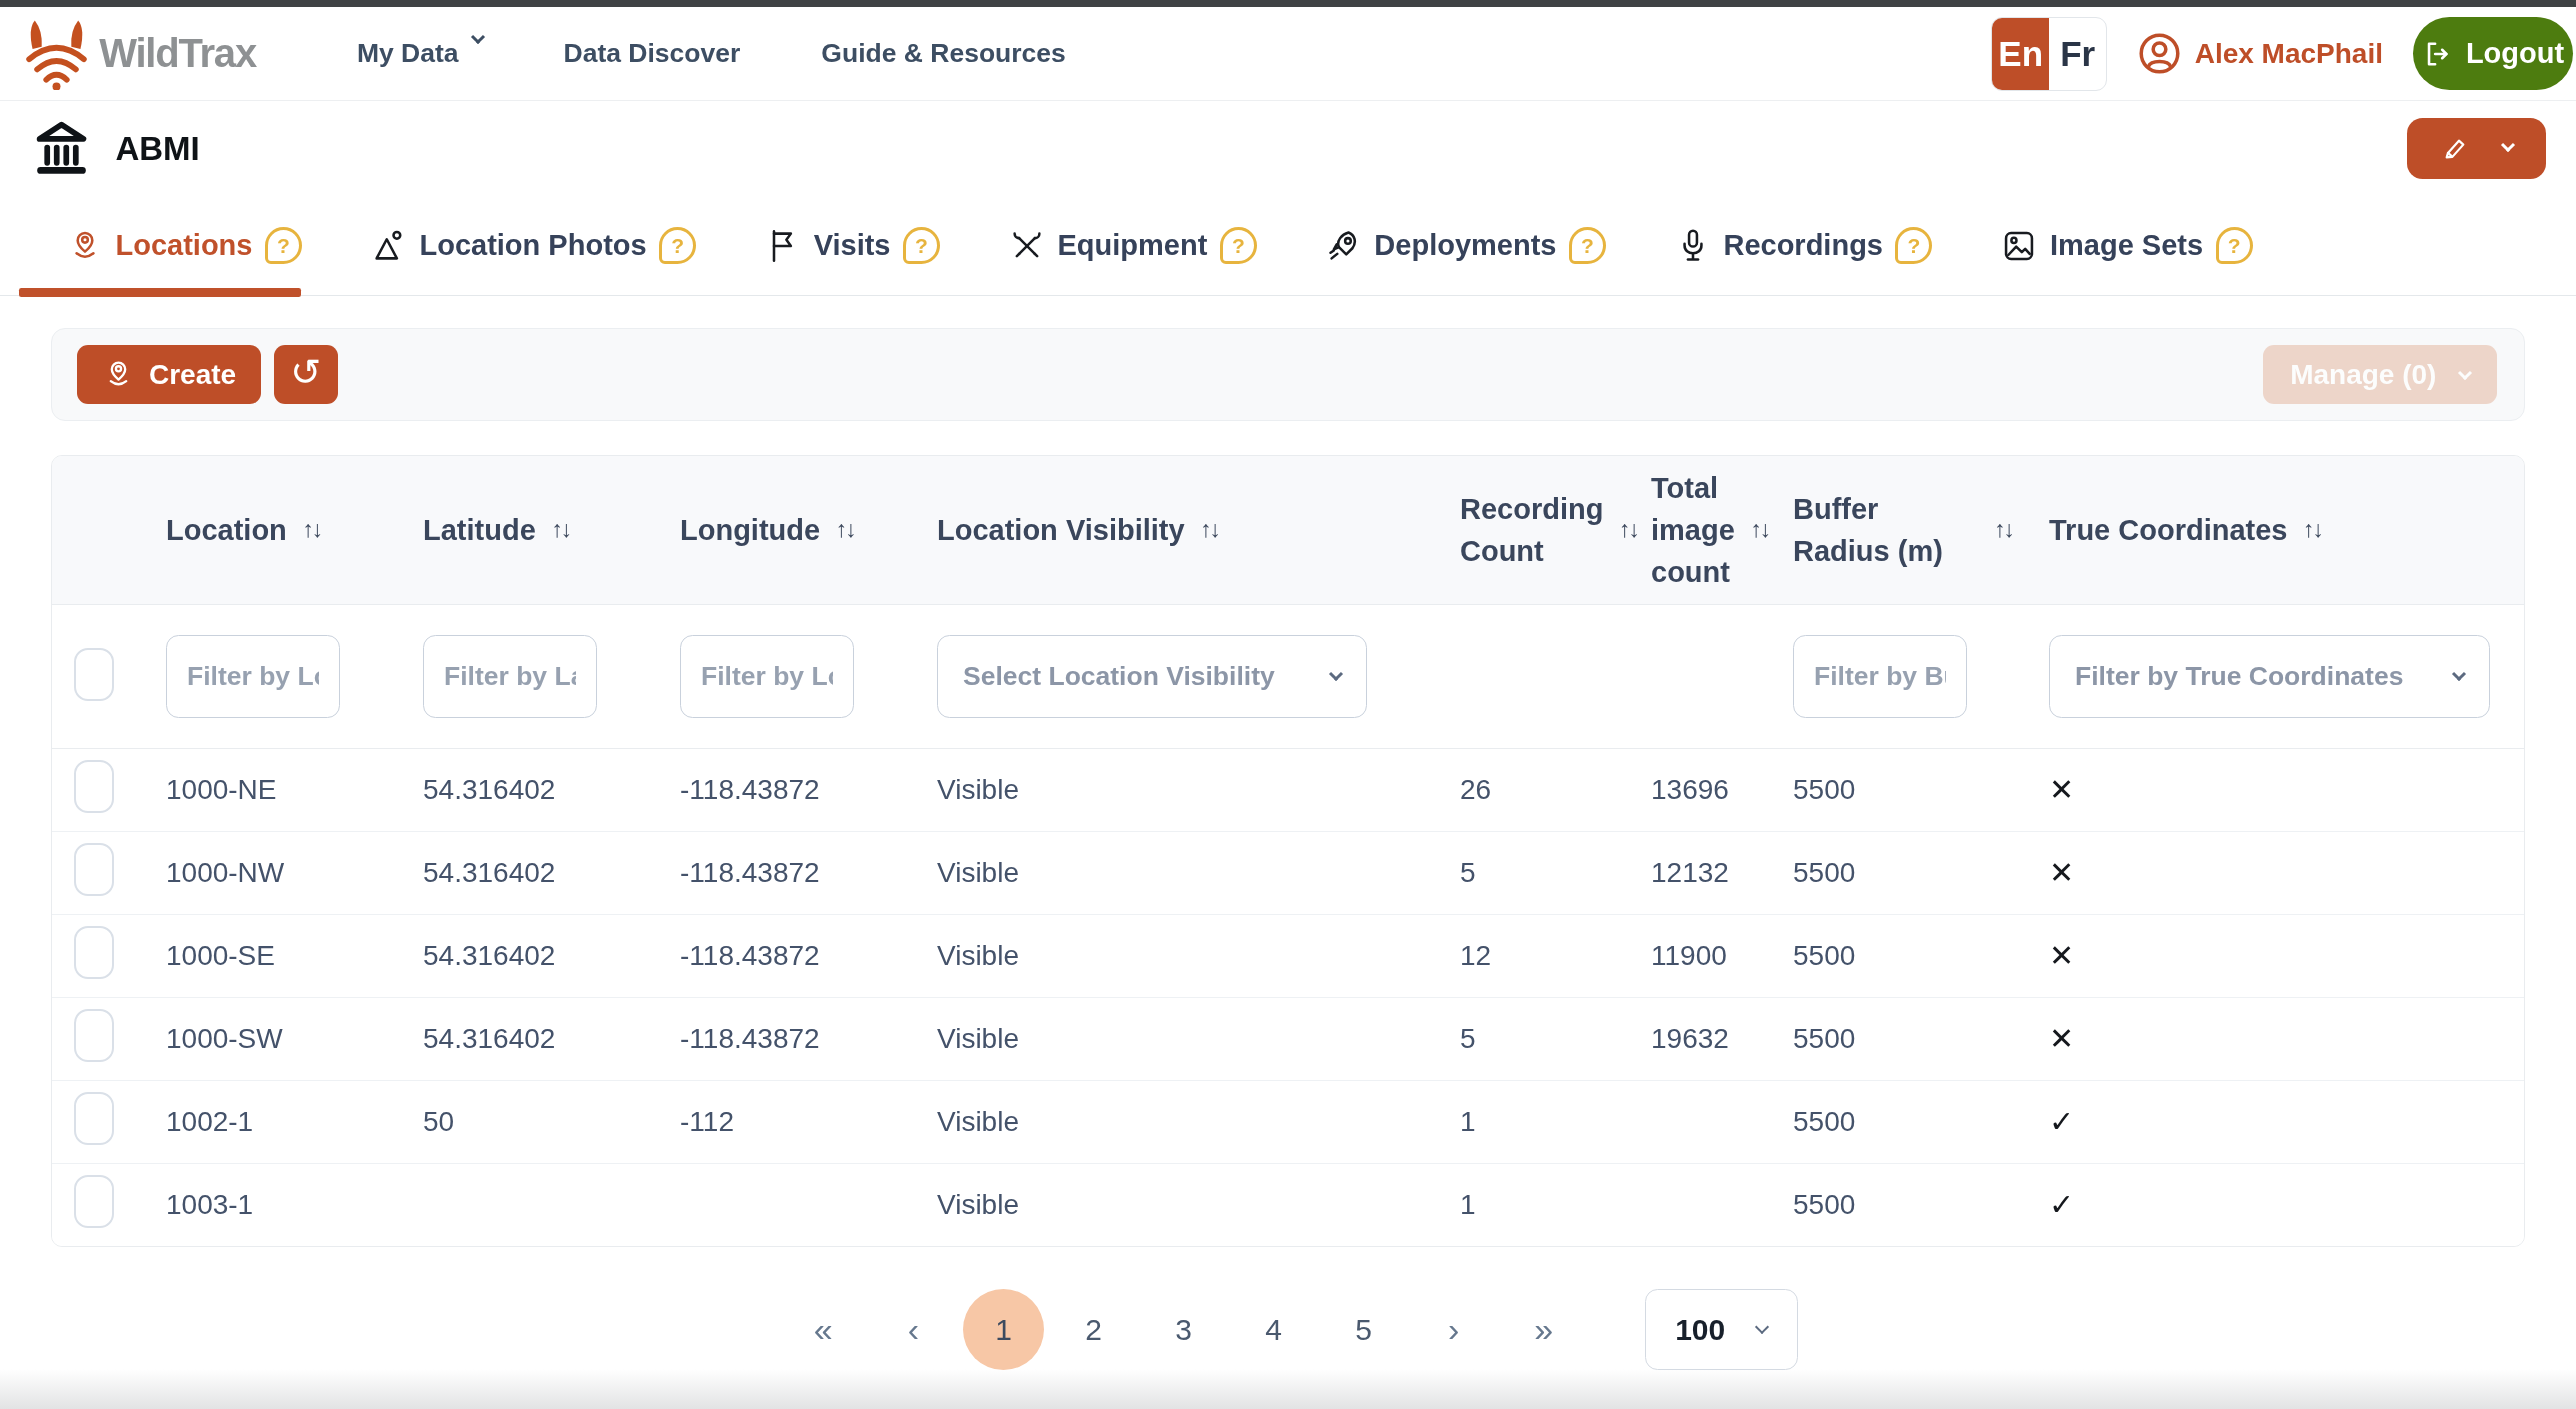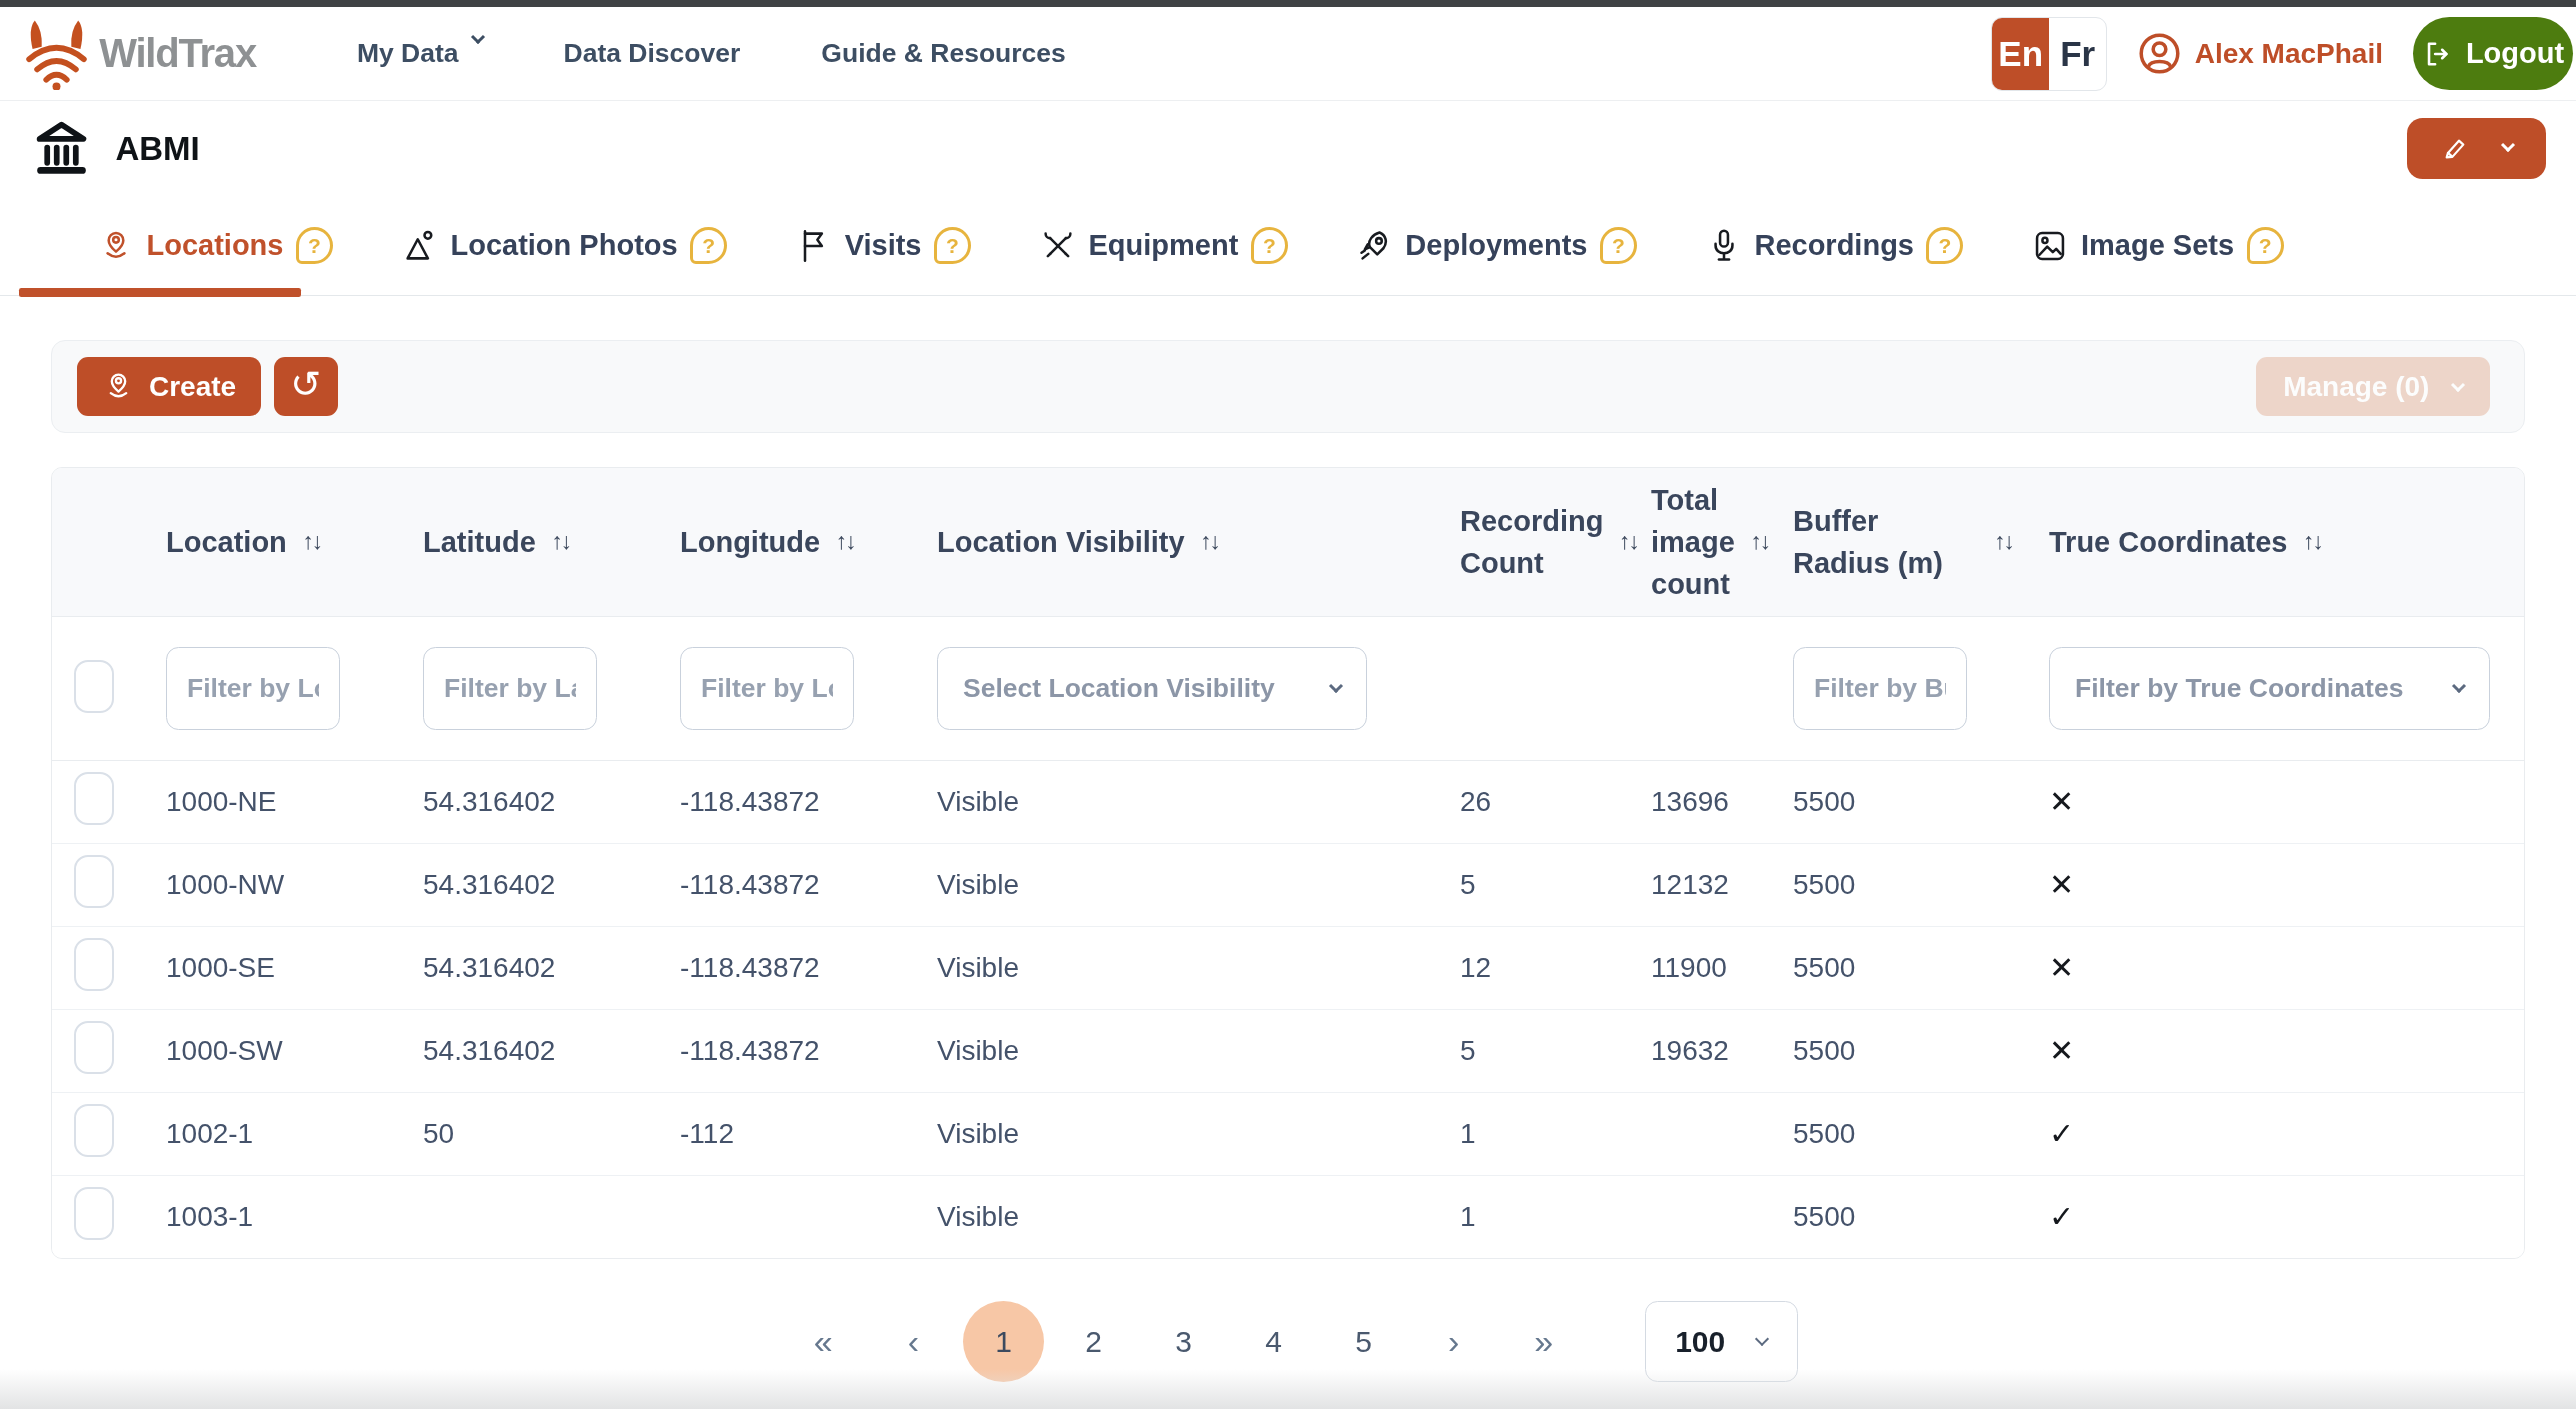--- a/index.html
+++ b/index.html
@@ -28,31 +28,31 @@
 
   
   .org-bar { height:95px; display:flex; align-items:center; padding:0 30px 0 31px; position:relative; background:#fff; }
   .org-bar svg { width:61px; height:61px; }
   .org-name { margin-left:23.4px; font-size:33px; font-weight:600; color:#0F1317; }
   .edit-btn { position:absolute; right:30px; top:17px; width:139px; height:61px; border-radius:15.6px; background:#BE4E28; display:flex; align-items:center; justify-content:center; gap:34px; color:#fff; border:none; cursor:pointer; }
   .edit-btn svg { width:28px; height:28px; }
   .edit-btn .chev { border-width:3.1px; }
 
   
-  .tab-bar { height:100px; display:flex; align-items:center; padding-left:98px; gap:69px; border-bottom:1.6px solid #E4E8EB; position:relative; background:#fff; }
+  .tab-bar { height:100px; display:flex; align-items:center; padding-left:67px; gap:69px; border-bottom:1.6px solid #E4E8EB; position:relative; background:#fff; }
   .tab { display:flex; align-items:center; gap:12.5px; font-size:29px; font-weight:700; color:#36425A; cursor:pointer; }
   .tab svg { width:36px; height:36px; color:#181B20; }
   .tab.active { color:#C0512B; }
   .tab.active svg { color:#C0512B; }
   .qbubble { width:37px; height:37px; border:3.1px solid #E7B43E; border-radius:50% 50% 50% 16%; display:flex; align-items:center; justify-content:center; color:#E7B43E; font-size:21px; font-weight:800; cursor:pointer; }
   .tab-underline { position:absolute; left:18.7px; bottom:-1.6px; width:282px; height:8.6px; background:#C0512B; border-radius:2.3px; }
 
   
   .content { padding:0 51px; }
-  .toolbar { margin-top:44px; height:93px; background:#F8F9FA; border:1.6px solid #EBEEF1; border-radius:14px; display:flex; align-items:center; padding:0 34px 0 25px; }
+  .toolbar { margin-top:32px; height:93px; background:#F8F9FA; border:1.6px solid #EBEEF1; border-radius:14px; display:flex; align-items:center; padding:0 27px 0 25px; }
   .create-btn { height:59px; padding:0 25px; border-radius:11px; background:#BE4E28; color:#fff; font-size:28px; font-weight:700; display:flex; align-items:center; gap:14px; border:none; cursor:pointer; }
   .create-btn svg { width:33px; height:33px; }
   .refresh-btn { width:64px; height:59px; border-radius:11px; background:#BE4E28; color:#fff; font-size:37px; display:flex; align-items:center; justify-content:center; margin-left:12.5px; border:none; cursor:pointer; padding-bottom:4.7px; }
   .manage-btn { margin-left:auto; width:234px; height:59px; border-radius:11px; background:#EDD5C9; color:#FCFDFD; font-size:28px; font-weight:600; display:flex; align-items:center; justify-content:center; gap:23.4px; border:none; cursor:not-allowed; }
   .manage-btn .chev { border-width:3.1px; margin-top:-3.1px; }
 
   
   .table-card { margin-top:34px; border:1.6px solid #E9ECEF; border-radius:11px; overflow:hidden; }
   table { width:100%; border-collapse:collapse; table-layout:fixed; }
   col.c-check { width:78px; } col.c-loc { width:257px; } col.c-lat { width:257px; } col.c-lon { width:257px; }

